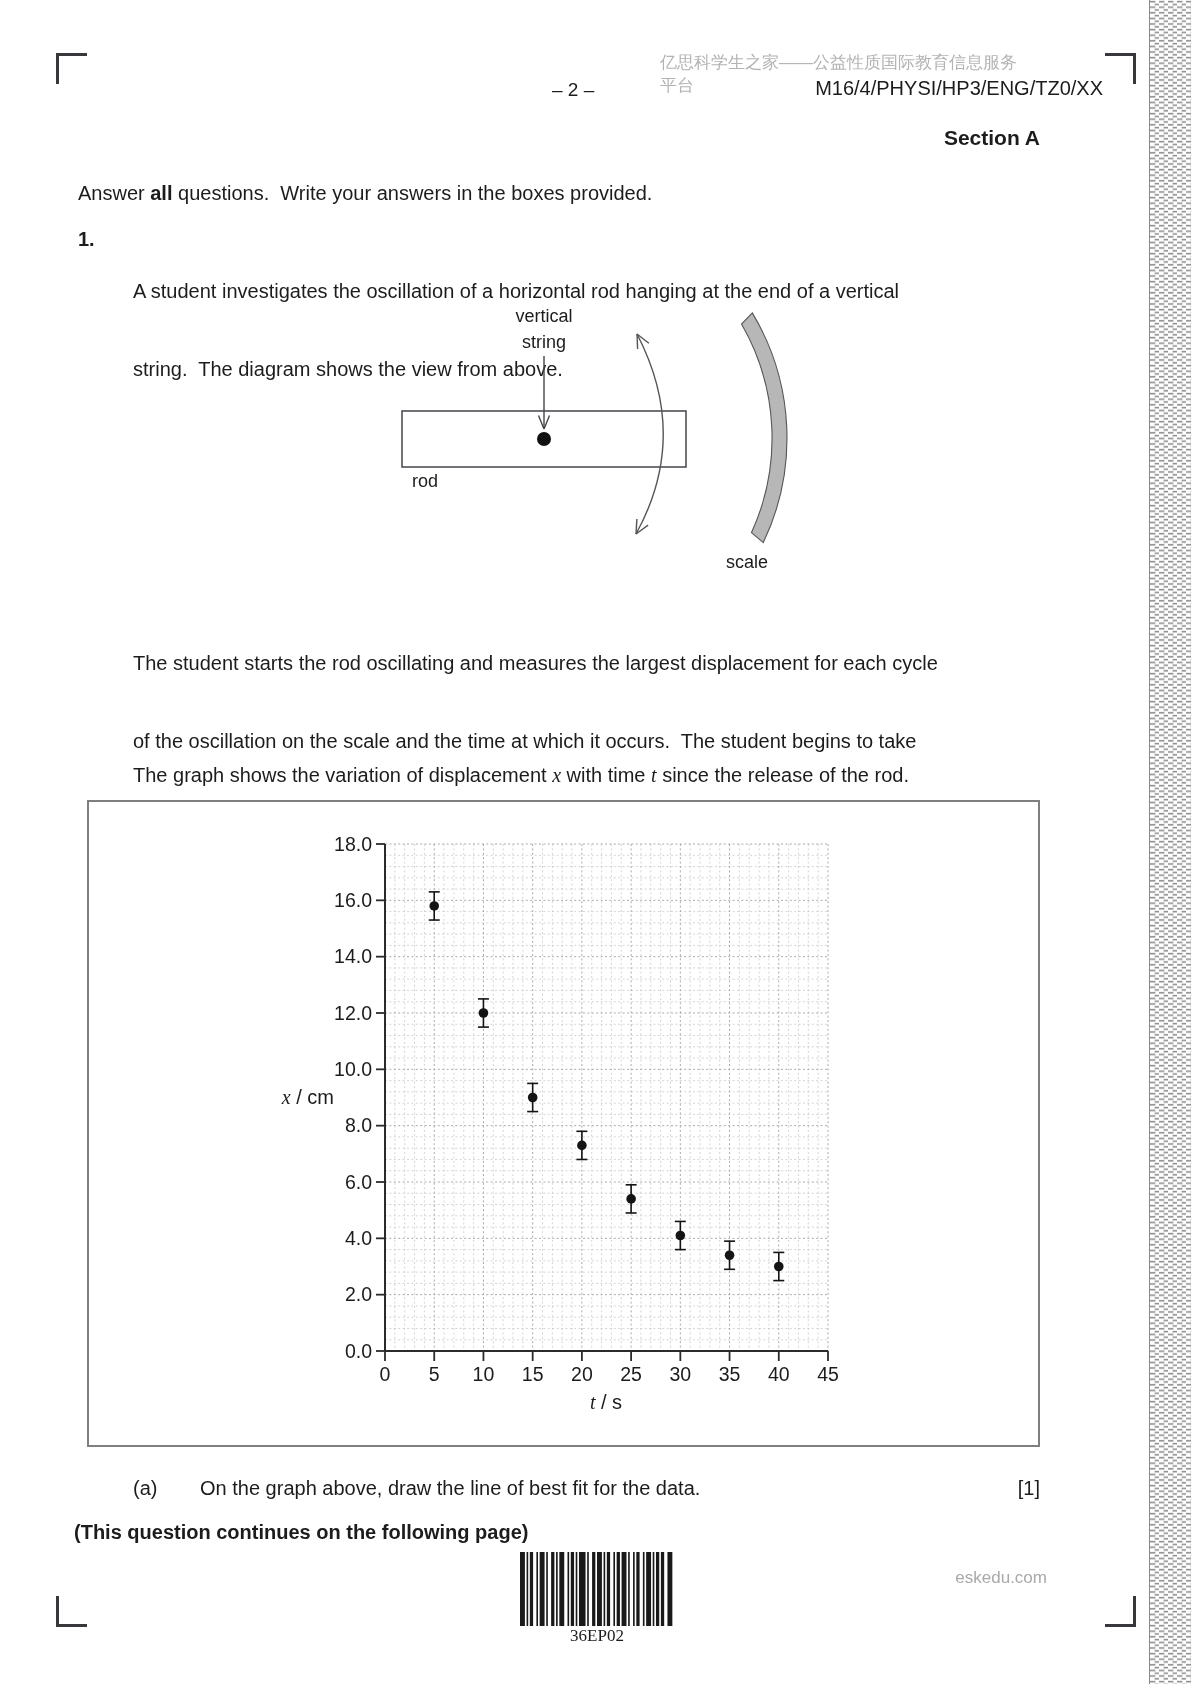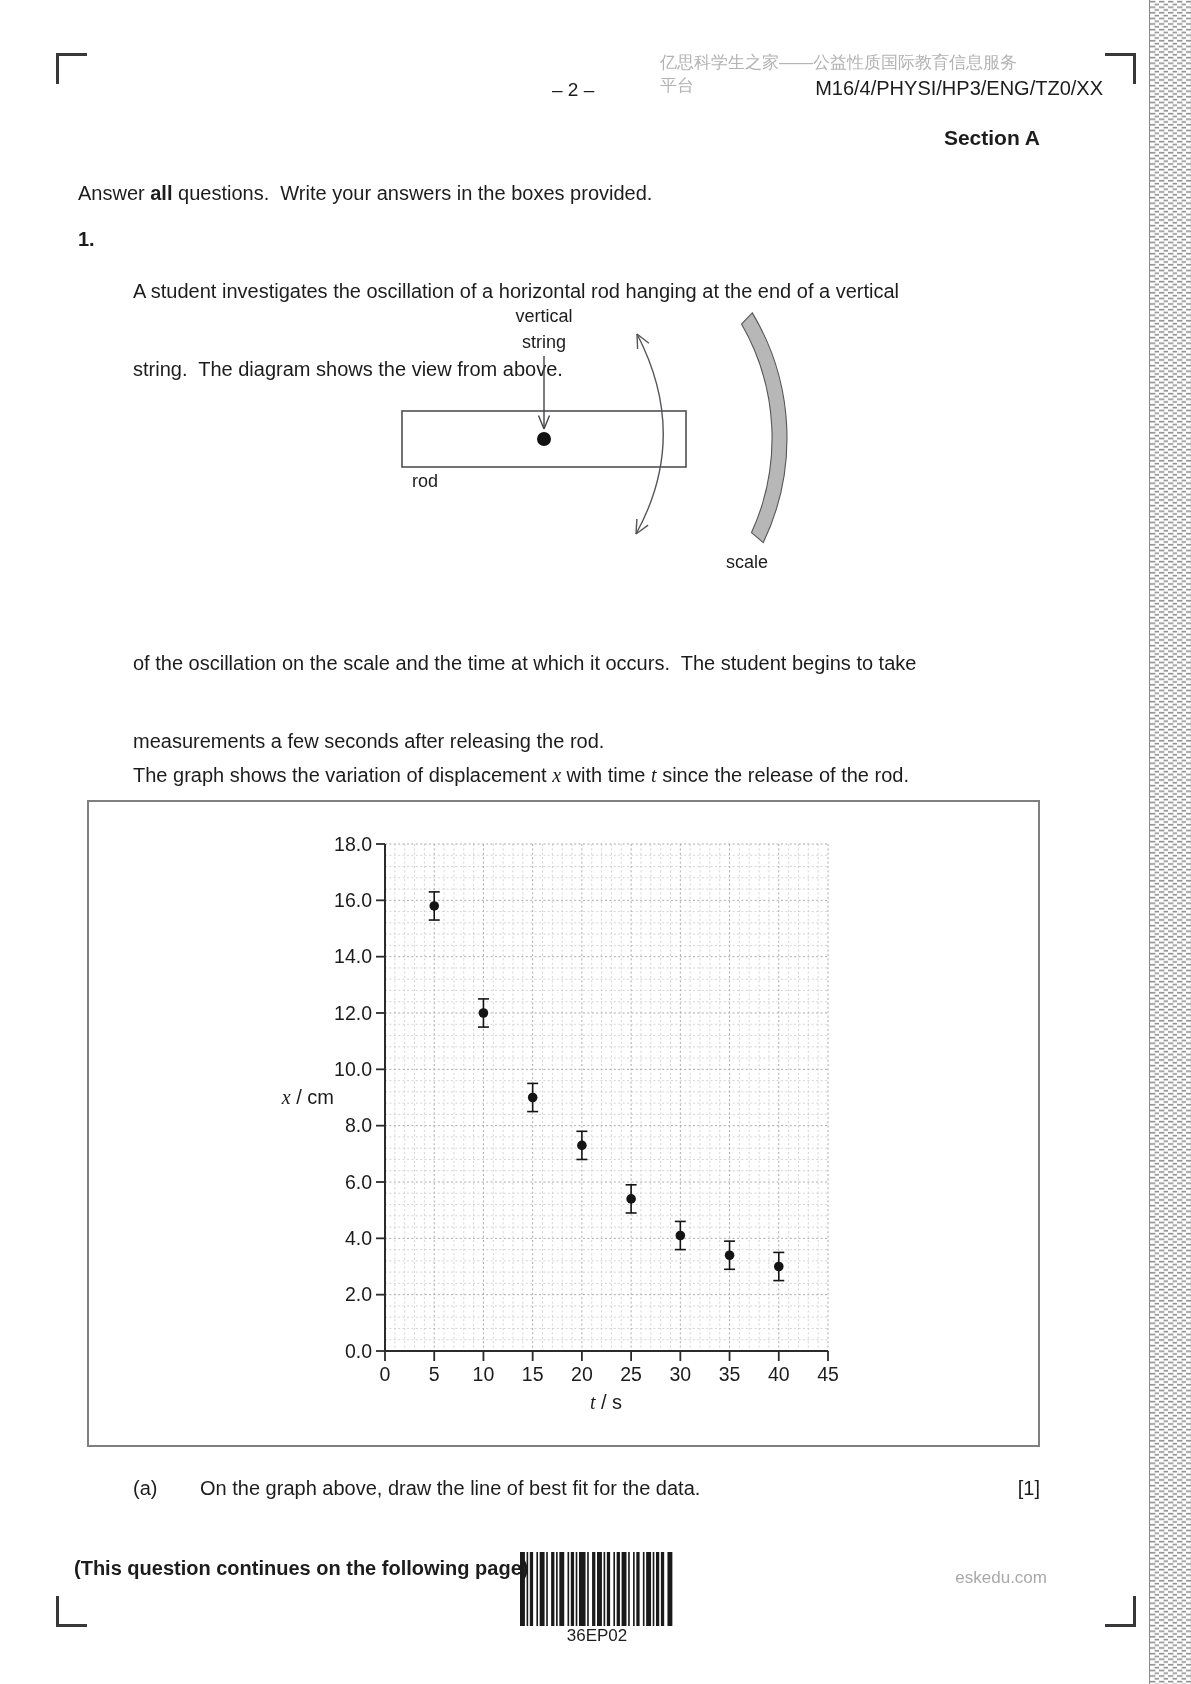--- a/index.html
+++ b/index.html
@@ -76,20 +76,21 @@
     <line x1="637" y1="334" x2="648.9" y2="343.2"></line>
     <line x1="636" y1="534" x2="648.1" y2="525.1"></line>
     <line x1="636" y1="534" x2="636.9" y2="519"></line>
   </g>
 
   <path d="M 752.3,312.9 A 243 243 0 0 1 763.3,542.6 L 751.5,532.6 A 228 228 0 0 0 741.5,324 Z" fill="#b7b7b7" stroke="#55555a" stroke-width="1.1"></path>
   <text x="747" y="568" text-anchor="middle" font-size="18" fill="#1c1c1c">scale</text>
 </svg>
 
 <div class="abs t" style="left:133px;top:598px;width:900px;">
+  <div>The student starts the rod oscillating and measures the largest displacement for each cycle</div>
   <div>of the oscillation on the scale and the time at which it occurs.  The student begins to take</div>
   <div>measurements a few seconds after releasing the rod.</div>
 </div>
 
 <div class="abs t" style="left:133px;top:710px;width:900px;">
   <div><span>The graph shows the variation of displacement </span><span class="mathvar">x</span><span> with time </span><span class="mathvar">t</span><span> since the release of the rod.</span></div>
   <div><span>The uncertainty for </span><span class="mathvar">t</span><span> is negligible.</span></div>
 </div>
 
 <div class="graph-frame">
@@ -274,21 +275,21 @@
       </g>
     <text x="334" y="1104" text-anchor="end" font-size="20" fill="#1c1c1c"><tspan class="mathvar">x</tspan><tspan> / cm</tspan></text>
     <text x="606" y="1409" text-anchor="middle" font-size="20" fill="#1c1c1c"><tspan class="mathvar">t</tspan><tspan> / s</tspan></text>
   </svg>
 </div>
 
 <div class="abs t" style="left:133px;top:1475px;">(a)</div>
 <div class="abs t" style="left:200px;top:1475px;">On the graph above, draw the line of best fit for the data.</div>
 <div class="abs t" style="left:940px;top:1475px;width:100px;text-align:right;">[1]</div>
 
-<div class="abs t bold" style="left:74px;top:1519px;margin-top:36px;">(This question continues on the following page)</div>
+<div class="abs t bold" style="left:74px;top:1519px;">(This question continues on the following page)</div>
 
 <svg class="abs" style="left:520px;top:1552px;" width="154" height="74" id="barcode-svg">
     <rect x="0" y="0" width="4.914893617021277" height="74" fill="#1a1a1a"></rect>
     <rect x="6.553191489361702" y="0" width="1.6382978723404256" height="74" fill="#1a1a1a"></rect>
     <rect x="9.829787234042554" y="0" width="3.276595744680851" height="74" fill="#1a1a1a"></rect>
     <rect x="16.382978723404257" y="0" width="1.6382978723404256" height="74" fill="#1a1a1a"></rect>
     <rect x="19.65957446808511" y="0" width="4.914893617021277" height="74" fill="#1a1a1a"></rect>
     <rect x="26.212765957446816" y="0" width="1.6382978723404256" height="74" fill="#1a1a1a"></rect>
     <rect x="31.127659574468094" y="0" width="3.276595744680851" height="74" fill="#1a1a1a"></rect>
     <rect x="36.04255319148937" y="0" width="1.6382978723404256" height="74" fill="#1a1a1a"></rect>
@@ -308,15 +309,15 @@
     <rect x="108.12765957446813" y="0" width="1.6382978723404256" height="74" fill="#1a1a1a"></rect>
     <rect x="113.0425531914894" y="0" width="1.6382978723404256" height="74" fill="#1a1a1a"></rect>
     <rect x="116.31914893617027" y="0" width="3.276595744680851" height="74" fill="#1a1a1a"></rect>
     <rect x="122.87234042553196" y="0" width="1.6382978723404256" height="74" fill="#1a1a1a"></rect>
     <rect x="126.14893617021282" y="0" width="4.914893617021277" height="74" fill="#1a1a1a"></rect>
     <rect x="132.7021276595745" y="0" width="1.6382978723404256" height="74" fill="#1a1a1a"></rect>
     <rect x="135.97872340425533" y="0" width="3.276595744680851" height="74" fill="#1a1a1a"></rect>
     <rect x="140.8936170212766" y="0" width="3.276595744680851" height="74" fill="#1a1a1a"></rect>
     <rect x="147.44680851063833" y="0" width="4.914893617021277" height="74" fill="#1a1a1a"></rect>
   </svg>
-<div class="abs" style="left:520px;top:1626px;width:154px;text-align:center;font-size:17px;">36EP02</div>
+<div class="abs" style="left:520px;top:1626px;width:154px;text-align:center;font-size:17px;font-family:Liberation Serif, serif;">36EP02</div>
 
 <div class="abs" style="left:847px;top:1568px;width:200px;text-align:right;font-size:17px;color:#a9a9a9;">eskedu.com</div>
 
 </body></html>

